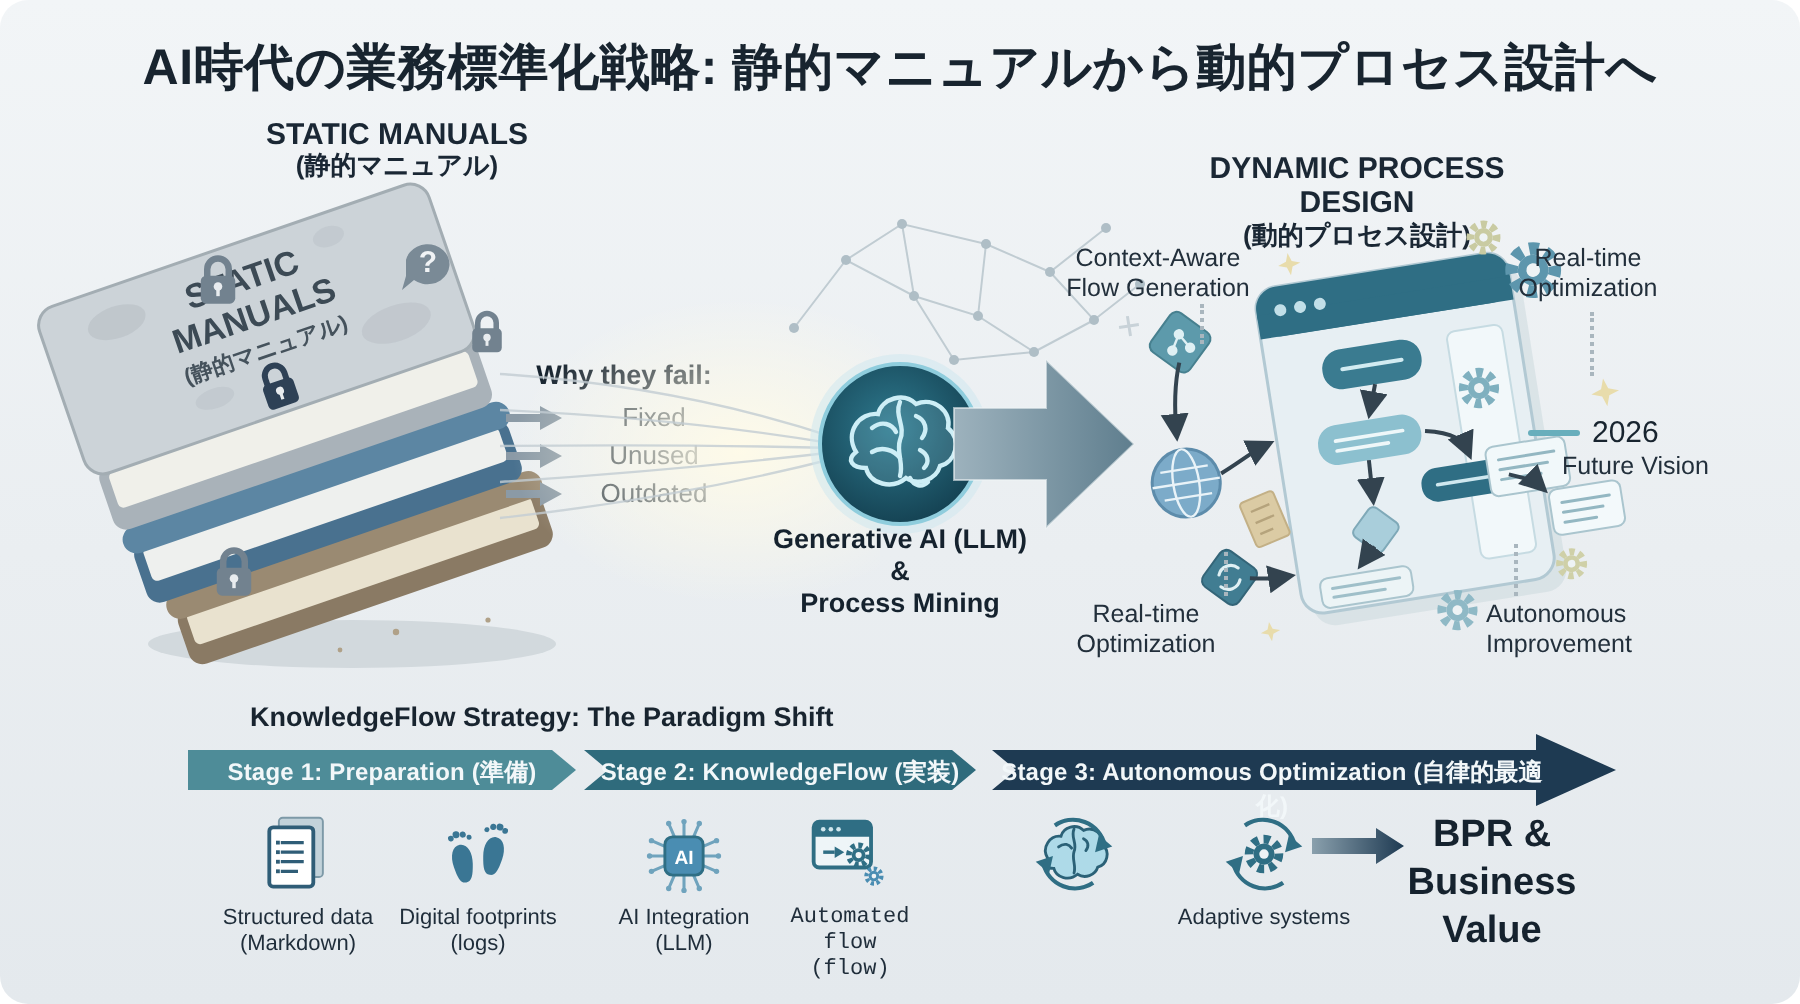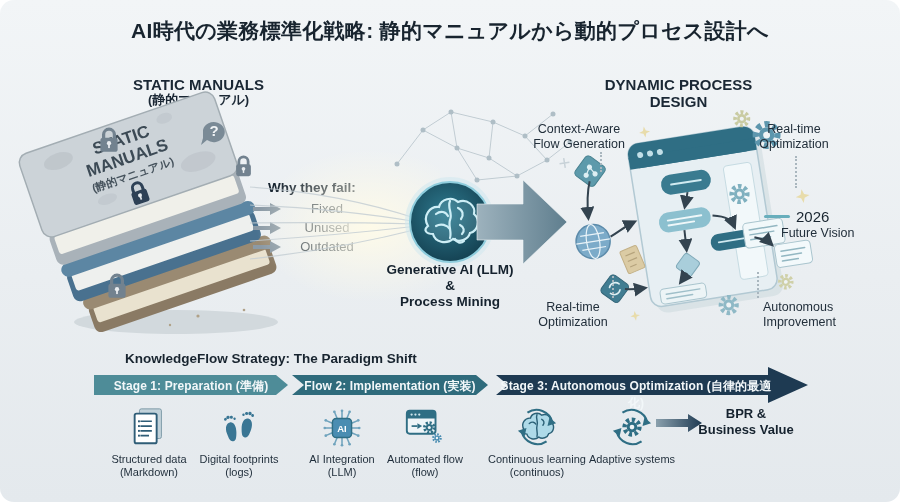--- a/index.html
+++ b/index.html
@@ -6,42 +6,42 @@
   .canvas{
     position:relative;width:900px;height:502px;overflow:hidden;
     font-family:"Liberation Sans",sans-serif;color:#1b2a38;
     background:linear-gradient(180deg,#f2f5f7 0%,#eaeef1 55%,#e4e9ed 100%);
     border-radius:14px;
   }
   .abs{position:absolute;}
   .pre{white-space:pre-line;}
   .title{
     left:0;right:0;top:17px;text-align:center;
-    font-size:21px;font-weight:800;color:#18242f;letter-spacing:.3px;
+    font-size:25px;font-weight:800;color:#18242f;letter-spacing:.3px;
   }
   .sec-head{text-align:center;line-height:1.15;}
   .sec-head .en{font-size:15px;font-weight:800;color:#1a2734;}
   .sec-head .ja{font-size:13px;font-weight:700;color:#1a2734;}
   .whyfail{width:118px;}
   .whyfail .wtitle{font-size:13.5px;font-weight:800;color:#15222e;text-align:center;margin-bottom:4px;}
   .wrow{display:flex;align-items:center;height:19px;}
   .wrow svg{flex:0 0 30px;}
   .wrow span{flex:1;text-align:center;font-size:13px;color:#2a3743;}
   .engine-label{width:170px;text-align:center;font-size:13.5px;font-weight:800;color:#15222e;line-height:1.18;}
   .annot{font-size:12.5px;font-weight:500;color:#222f3b;line-height:1.16;text-align:center;}
   .annot.left{text-align:left;}
   .dotline{border-left:2px dotted #a9b6be;width:0;}
   .future-dash{width:26px;height:3px;border-radius:2px;background:#68aebc;}
   .future-year{font-size:15px;font-weight:400;color:#18242f;}
   .future-label{font-size:12.5px;color:#222f3b;}
   .kf-head{font-size:13.5px;font-weight:800;color:#18242f;}
   .stage-label{position:absolute;top:378px;text-align:center;font-size:12px;font-weight:700;color:#f2f7f9;letter-spacing:.1px;}
   .pipe-item{position:absolute;top:406px;display:flex;flex-direction:column;align-items:center;}
   .pipe-item .lbl{margin-top:3px;font-size:11px;line-height:1.18;color:#1f2d3a;text-align:center;}
-  .outcome{font-size:13px;font-weight:800;color:#15222e;text-align:center;line-height:1.25;}
+  .outcome{font-size:19px;font-weight:800;color:#15222e;text-align:center;line-height:1.25;}
   .footer{font-size:18px;color:#3f4a54;text-align:right;margin-top:44px;}
   svg{overflow:visible;display:block;}
 </style>
 </head>
 <body>
 
 <div class="canvas">
 
   <svg width="0" height="0" class="abs" aria-hidden="true">
     <defs>
@@ -69,26 +69,27 @@
         <path d="M5 12 V8 a5 5 0 0 1 10 0 v4" fill="none" stroke="currentColor" stroke-width="3"></path>
         <rect x="2" y="11" width="16" height="13" rx="2.5" fill="currentColor"></rect>
         <circle cx="10" cy="16" r="2" fill="#e8ecef"></circle>
         <rect x="9.2" y="16" width="1.6" height="4.5" fill="#e8ecef"></rect>
       </symbol>
     </defs>
   </svg>
 
   <div class="abs title">AI時代の業務標準化戦略: 静的マニュアルから動的プロセス設計へ</div>
 
-  <div class="abs sec-head" style="left:116px;top:76px;width:165px;">
+  <div class="abs sec-head" style="left:116px;top:59px;width:165px;">
     <div class="en">STATIC MANUALS</div>
     <div class="ja">(静的マニュアル)</div>
   </div>
   <div class="abs sec-head" style="left:576px;top:76px;width:205px;">
     <div class="en">DYNAMIC PROCESS DESIGN</div>
+    <div class="ja">(動的プロセス設計)</div>
   </div>
 
   <svg class="abs" style="left:48px;top:104px;" width="252" height="235" viewBox="0 0 252 235">
     <ellipse cx="128" cy="218" rx="102" ry="12" fill="#d2d9dd"></ellipse>
     <g transform="rotate(-19 125 135)">
 
       <g transform="translate(22,170)">
         <rect x="0" y="0" width="192" height="30" rx="7" fill="#8a7a64"></rect>
         <rect x="5" y="3" width="182" height="17" rx="3" fill="#e9e2cf"></rect>
         <rect x="-3" y="-9" width="198" height="14" rx="7" fill="#9a8a72"></rect>
@@ -291,36 +292,36 @@
   <div class="abs dotline" style="left:795px;top:156px;height:32px;"></div>
   <div class="abs dotline" style="left:612px;top:276px;height:22px;"></div>
   <div class="abs dotline" style="left:757px;top:272px;height:26px;"></div>
 
   <div class="abs annot pre" style="left:519px;top:122px;width:120px;">Context-Aware
 Flow Generation</div>
   <div class="abs annot pre" style="left:743px;top:122px;width:102px;">Real-time
 Optimization</div>
   <div class="abs annot pre" style="left:522px;top:300px;width:102px;">Real-time
 Optimization</div>
-  <div class="abs annot left pre" style="left:743px;top:300px;width:100px;margin-left:20px;">Autonomous
+  <div class="abs annot left pre" style="left:743px;top:300px;width:100px;">Autonomous
 Improvement</div>
 
   <div class="abs future-dash" style="left:764px;top:215px;"></div>
   <div class="abs future-year" style="left:796px;top:208px;">2026</div>
   <div class="abs future-label" style="left:781px;top:226px;">Future Vision</div>
 
   <div class="abs kf-head" style="left:95px;top:351px;padding-left:30px;">KnowledgeFlow Strategy: The Paradigm Shift</div>
 
   <svg class="abs" style="left:92px;top:366px;" width="722" height="38" viewBox="0 0 722 38">
     <polygon points="2,9 184,9 196,19 184,29 2,29" fill="#4E8C98"></polygon>
     <polygon points="200,9 384,9 396,19 384,29 200,29 212,19" fill="#2F6B7C"></polygon>
     <polygon points="404,9 676,9 676,1 716,19 676,37 676,29 404,29 416,19" fill="#1E3A52"></polygon>
   </svg>
   <div class="stage-label" style="left:101px;width:180px;">Stage 1: Preparation (準備)</div>
-  <div class="stage-label" style="left:300px;width:180px;">Flow 2: Implementation (実装)</div>
+  <div class="stage-label" style="left:300px;width:180px;">Stage 2: KnowledgeFlow (実装)</div>
   <div class="stage-label" style="left:500px;width:272px;">Stage 3: Autonomous Optimization (自律的最適化)</div>
 
   <div class="pipe-item" style="left:103px;width:92px;">
     <svg width="46" height="44" viewBox="0 0 46 46">
       <rect x="13" y="3" width="23" height="31" rx="2" fill="#c2d2da" stroke="#7d99a7"></rect>
       <rect x="8" y="8" width="23" height="31" rx="2" fill="#ffffff" stroke="#2f5d77" stroke-width="2"></rect>
       <g stroke="#2f5d77" stroke-width="1.7">
           <path d="M14 16 h12 M14 21 h12 M14 26 h12 M14 31 h9"></path>
         </g>
       <g fill="#2f5d77">
@@ -373,21 +374,21 @@
         <circle cx="15" cy="40" r="1.4"></circle>
           <circle cx="23" cy="41" r="1.4"></circle>
           <circle cx="31" cy="40" r="1.4"></circle>
       </g>
       <rect x="13" y="13" width="20" height="20" rx="4" fill="#4a8db2" stroke="#2f6e84" stroke-width="1.5"></rect>
       <text x="23" y="27" text-anchor="middle" font-size="10" font-weight="800" fill="#ffffff">AI</text>
     </svg>
     <span class="lbl pre">AI Integration
 (LLM)</span>
   </div>
-  <div class="pipe-item" style="left:379px;width:92px;">
+  <div class="pipe-item" style="left:379px;width:92px;font-family:Liberation Mono, monospace;">
     <svg width="46" height="44" viewBox="0 0 46 46">
       <rect x="4" y="5" width="30" height="24" rx="3" fill="#eef5f8" stroke="#2f6e84" stroke-width="2"></rect>
       <path d="M4 8 a3 3 0 0 1 3 -3 h24 a3 3 0 0 1 3 3 v5 h-30 z" fill="#2f6e84"></path>
       <circle cx="9" cy="9" r="1.2" fill="#cfe6ed"></circle>
         <circle cx="13" cy="9" r="1.2" fill="#cfe6ed"></circle>
         <circle cx="17" cy="9" r="1.2" fill="#cfe6ed"></circle>
       <path d="M9 21 h6" stroke="#2f6e84" stroke-width="1.8"></path>
         <polygon points="15,18 20,21 15,24" fill="#2f6e84"></polygon>
       <use href="#cog" x="19" y="14" width="17" height="17" style="color:#2f6e84"></use>
       <use href="#cog" x="29" y="27" width="13" height="13" style="color:#4a8db2"></use>
@@ -403,22 +404,20 @@
         <path d="M -13 -6 C -8 -10 -4 -8 -2 -5" fill="none"></path>
           <path d="M 8 -13 C 12 -11 13 -7 10 -3" fill="none"></path>
       </g>
       <g stroke="#2f6e84" stroke-width="2.2" fill="none">
         <path d="M13,7 A17,17 0 0 1 39,17"></path>
           <path d="M33,37 A17,17 0 0 1 7,27"></path>
       </g>
       <polygon points="36,12 43,18 34,21" fill="#2f6e84"></polygon>
       <polygon points="10,32 3,26 12,23" fill="#2f6e84"></polygon>
     </svg>
-    <span class="lbl pre">Continuous learning
-(continuos)</span>
   </div>
   <div class="pipe-item" style="left:582px;width:100px;">
     <svg width="46" height="44" viewBox="0 0 46 46">
       <use href="#cog" x="10" y="9" width="26" height="26" style="color:#2f6e84"></use>
       <g stroke="#2f6e84" stroke-width="2.2" fill="none">
         <path d="M13,7 A17,17 0 0 1 39,17"></path>
           <path d="M33,37 A17,17 0 0 1 7,27"></path>
       </g>
       <polygon points="36,12 43,18 34,21" fill="#2f6e84"></polygon>
       <polygon points="10,32 3,26 12,23" fill="#2f6e84"></polygon>

